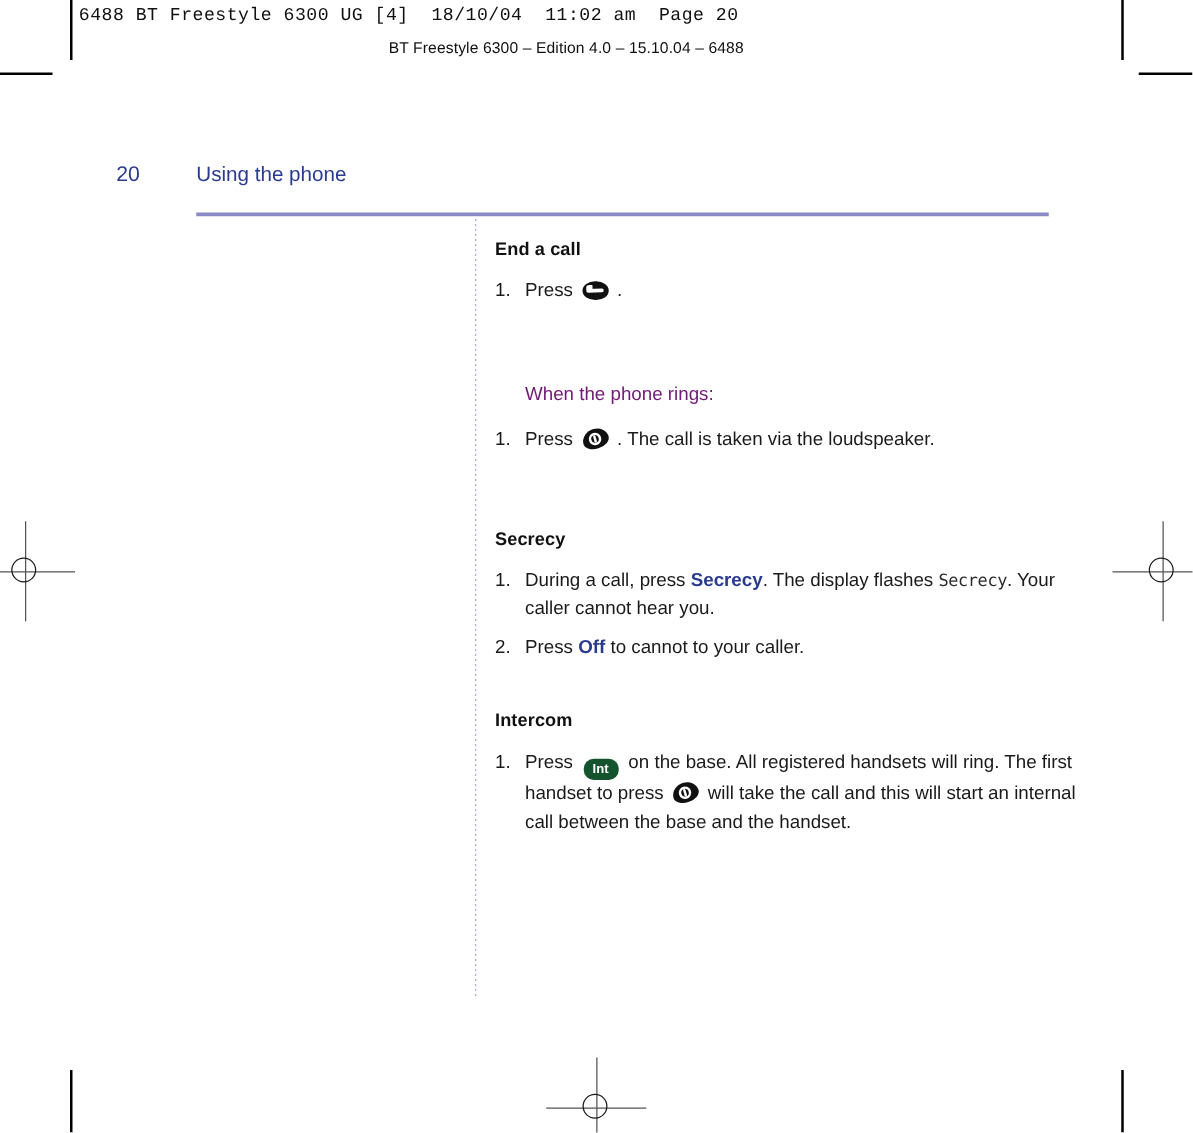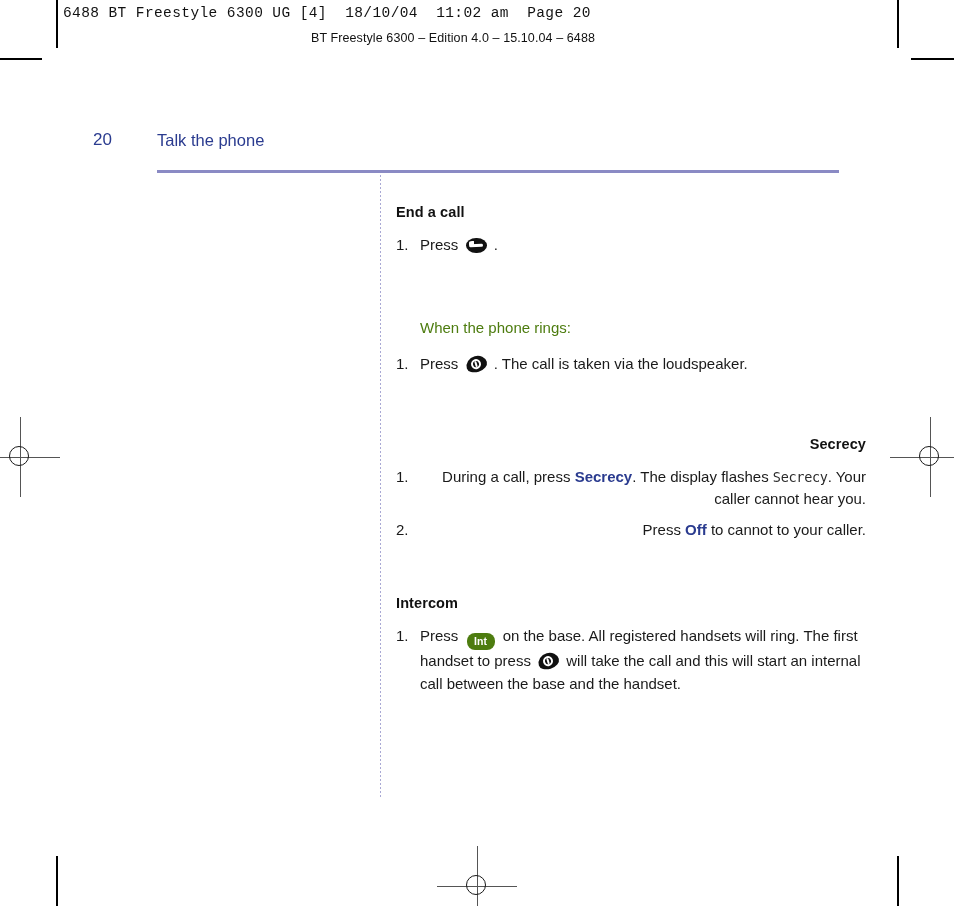--- a/index.html
+++ b/index.html
@@ -122,30 +122,30 @@
   }
 
   h3.sec-head {
     margin: 0;
     font-size: 14.5px;
     font-weight: bold;
     color: #111;
     letter-spacing: 0.1px;
   }
   .sec-block { margin-bottom: 0; }
-  .sp-endcall   { margin-top: 12px; }
+  .sp-endcall   { margin-top: 0px; }
   .sp-receiving { margin-top: 60px; }
-  .sp-secrecy   { margin-top: 60px; text-align: right; }
-  .sp-intercom  { margin-top: 54px; }
+  .sp-secrecy   { margin-top: 60px; }
+  .sp-intercom  { margin-top: 40px; }
 
   p.lead {
     margin: 20px 0 0 24px;
     font-size: 15px;
     line-height: 1.5;
-    color: #4d7c0f;
+    color: #701a75;
   }
 
   ol.steps {
     margin: 14px 0 0 0;
     padding: 0;
     list-style: none;
   }
   ol.steps li {
     position: relative;
     padding-left: 24px;
@@ -214,21 +214,21 @@
     content: "";
     position: absolute;
     left: 8.8px; top: 5.4px;
     width: 2.6px; height: 5.4px;
     background: #ffffff;
     border-radius: 1px;
   }
   
   .key-int {
     width: 28px; height: 17px;
-    background: #4d7c0f;
+    background: #14532d;
     border-radius: 8px;
     margin: 0 4px;
     color: #ffffff;
     font-size: 10.5px;
     font-weight: bold;
     line-height: 17px;
     text-align: center;
     vertical-align: -4px;
   }
   
@@ -264,21 +264,21 @@
   <div class="hline"></div>
   <div class="circ"></div>
 </div>
 
 <div class="slug">6488 BT Freestyle 6300 UG [4]  18/10/04  11:02 am  Page 20</div>
 <div class="running-head">BT Freestyle 6300 – Edition 4.0 – 15.10.04 – 6488</div>
 
 <div class="page">
 
   <div class="page-number">20</div>
-  <div class="page-title">Talk the phone</div>
+  <div class="page-title">Using the phone</div>
   <div class="title-rule"></div>
   <div class="col-divider"></div>
 
   <div class="content-col">
 
     <div class="sec-block sp-endcall">
       <h3 class="sec-head">End a call</h3>
       <ol class="steps">
         <li>
           <span class="num">1.</span><span>Press </span><span class="key key-endcall"></span><span> .</span>

